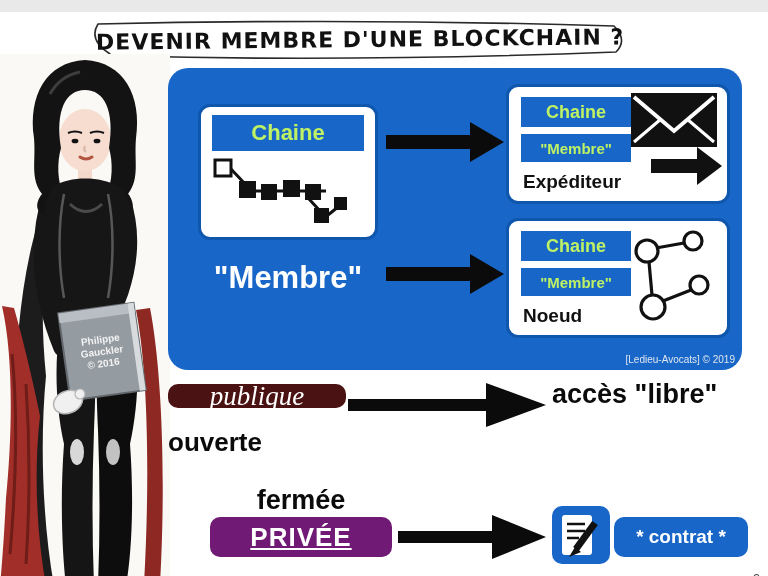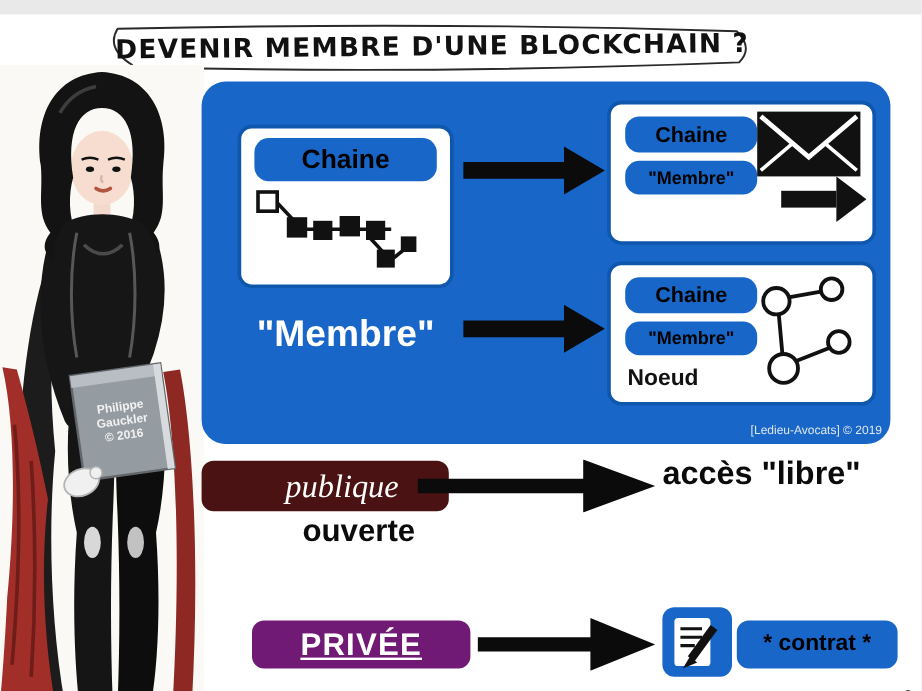--- a/index.html
+++ b/index.html
@@ -14,60 +14,60 @@
   
   .figure{position:absolute;left:0;top:42px;width:175px;height:534px;}
   .book-credit{position:absolute;left:70px;top:322px;width:64px;text-align:center;
                transform:rotate(-8deg);color:#f2f2f2;font-size:10px;line-height:12px;
                font-weight:bold;white-space:pre-line;}
 
   
   .blue-box{position:absolute;left:168px;top:56px;width:574px;height:302px;
             background:#1766c8;border-radius:20px;}
   .card{position:absolute;background:#fff;border:3px solid #0f57ad;border-radius:12px;box-sizing:border-box;}
-  .pill{background:#1766c8;color:#000000;font-weight:bold;display:flex;align-items:center;
-        justify-content:center;border-radius:12px;}
+  .pill{background:#1766c8;color:#bef264;font-weight:bold;display:flex;align-items:center;
+        justify-content:center;border-radius:0;}
   .chain-card{left:30px;top:36px;width:180px;height:136px;}
   .pill-lg{margin:8px auto 0;width:152px;height:36px;font-size:22px;}
   .chain-card svg{display:block;margin:4px auto 0;}
   .member-big{position:absolute;left:10px;top:192px;width:220px;text-align:center;
               color:#fff;font-weight:bold;font-size:31px;}
   .arr{position:absolute;}
   .arr1{left:218px;top:52px;}
   .arr2{left:218px;top:184px;}
   .sender-card{left:338px;top:16px;width:224px;height:120px;}
   .node-card{left:338px;top:150px;width:224px;height:120px;}
   .pill-sm1{position:absolute;left:12px;top:10px;width:110px;height:30px;font-size:18px;}
   .pill-sm2{position:absolute;left:12px;top:47px;width:110px;height:28px;font-size:15px;}
   .role{position:absolute;left:14px;top:84px;font-size:19px;font-weight:bold;color:#111;}
   .corner-icon{position:absolute;right:4px;top:4px;}
   .net-icon{position:absolute;right:8px;top:6px;}
   .panel-credit{position:absolute;right:7px;bottom:5px;font-size:10px;color:#dfe6ee;text-align:right;}
 
   
-  .pub-badge{position:absolute;left:168px;top:372px;width:178px;height:42px;background:#4a1212;
-             border-radius:10px;display:flex;align-items:center;justify-content:center;padding-left:28px;}
+  .pub-badge{position:absolute;left:168px;top:372px;width:178px;height:24px;background:#4a1212;
+             border-radius:10px;display:flex;align-items:center;justify-content:center;}
   .pub-badge span{font-family:"Liberation Serif",serif;font-style:italic;font-size:27px;color:#fff;}
-  .ouverte{position:absolute;left:168px;top:415px;width:178px;text-align:right;
+  .ouverte{position:absolute;left:168px;top:415px;width:178px;text-align:left;
            font-weight:bold;font-size:26px;color:#0b0b0b;}
   .arr3{position:absolute;left:348px;top:371px;}
   .acces{position:absolute;left:552px;top:368px;font-weight:bold;font-size:27px;
          line-height:29px;color:#0b0b0b;}
 
   
   .fermee{position:absolute;left:210px;top:473px;width:182px;text-align:center;
           font-weight:bold;font-size:27px;color:#0b0b0b;}
   .priv-badge{position:absolute;left:210px;top:505px;width:182px;height:40px;background:#701a75;
               border-radius:10px;display:flex;align-items:center;justify-content:center;
               font-weight:bold;font-size:26px;color:#fff;text-decoration:underline;letter-spacing:1px;}
   .arr4{position:absolute;left:398px;top:503px;}
   .doc-icon{position:absolute;left:552px;top:494px;width:58px;height:58px;background:#1766c8;border-radius:10px;}
   .contrat{position:absolute;left:614px;top:505px;width:134px;height:40px;background:#1766c8;
            border-radius:10px;display:flex;align-items:center;justify-content:center;
-           color:#000000;font-weight:bold;font-size:19px;}
+           color:#ffffff;font-weight:bold;font-size:19px;}
 
   .page-num{position:absolute;right:8px;bottom:2px;font-size:12px;color:#444;}
 </style>
 </head>
 <body>
 
 <div class="canvas">
 
   <svg class="bubble" width="580" height="66" viewBox="0 0 580 66">
     <path d="M40,8 Q300,2 556,10 Q570,24 558,36 Q300,46 64,40 L40,62 L52,38 Q30,24 40,8 Z" fill="#ffffff" stroke="#2a2a2a" stroke-width="1.6" stroke-linejoin="round"></path>
@@ -148,20 +148,21 @@
     <svg class="arr arr1" width="120" height="44" viewBox="0 0 120 44">
       <polygon points="0,15 84,15 84,2 118,22 84,42 84,29 0,29" fill="#0b0b0b"></polygon>
     </svg>
     <svg class="arr arr2" width="120" height="44" viewBox="0 0 120 44">
       <polygon points="0,15 84,15 84,2 118,22 84,42 84,29 0,29" fill="#0b0b0b"></polygon>
     </svg>
 
     <div class="card sender-card">
       <div class="pill pill-sm1">Chaine</div>
       <div class="pill pill-sm2">"Membre"</div>
+      <div class="role">Expéditeur</div>
       <svg class="corner-icon" width="96" height="108" viewBox="0 0 96 108">
         <rect x="4" y="2" width="86" height="54" fill="#111"></rect>
         <path d="M7,6 L47,40 L87,6" stroke="#fff" stroke-width="4" fill="none"></path>
         <path d="M7,51 L34,28 M87,51 L60,28" stroke="#fff" stroke-width="3" fill="none"></path>
         <rect x="24" y="68" width="46" height="14" fill="#111"></rect>
         <polygon points="70,56 95,75 70,94" fill="#111"></polygon>
       </svg>
     </div>
 
     <div class="card node-card">
@@ -184,20 +185,21 @@
     <span>publique</span>
   </div>
   <div class="ouverte">ouverte</div>
   <svg class="arr3" width="200" height="44" viewBox="0 0 200 44">
     <polygon points="0,16 138,16 138,0 198,22 138,44 138,28 0,28" fill="#0b0b0b"></polygon>
   </svg>
   <div class="acces">
     <div>accès "libre"</div>
   </div>
 
+  <div class="fermee">fermée</div>
   <div class="priv-badge">PRIVÉE</div>
   <svg class="arr4" width="150" height="44" viewBox="0 0 150 44">
     <polygon points="0,16 94,16 94,0 148,22 94,44 94,28 0,28" fill="#0b0b0b"></polygon>
   </svg>
   <div class="doc-icon">
     <svg width="58" height="58" viewBox="0 0 58 58">
       <rect x="10" y="9" width="30" height="40" rx="3" fill="#fff"></rect>
       <path d="M15,18 H33 M15,25 H33 M15,32 H27" stroke="#111" stroke-width="2.6"></path>
       <path d="M24,43 L43,17" stroke="#111" stroke-width="7"></path>
       <polygon points="17,51 23,41 29,46" fill="#111"></polygon>

